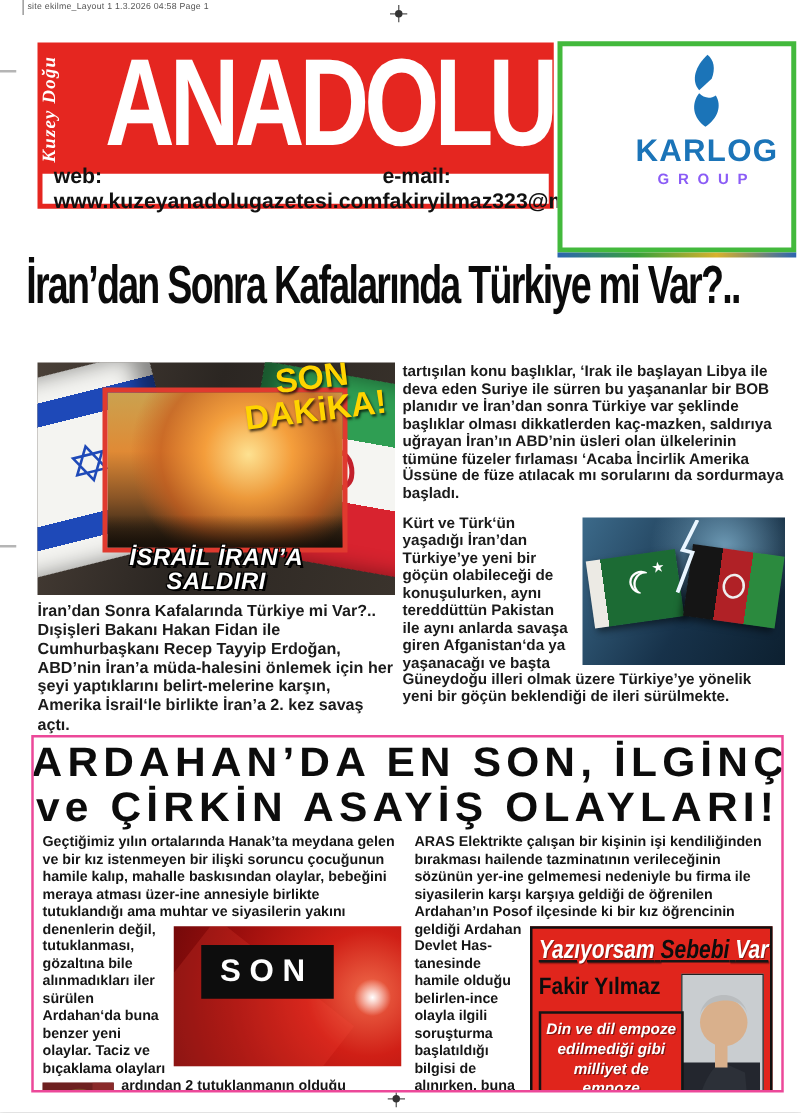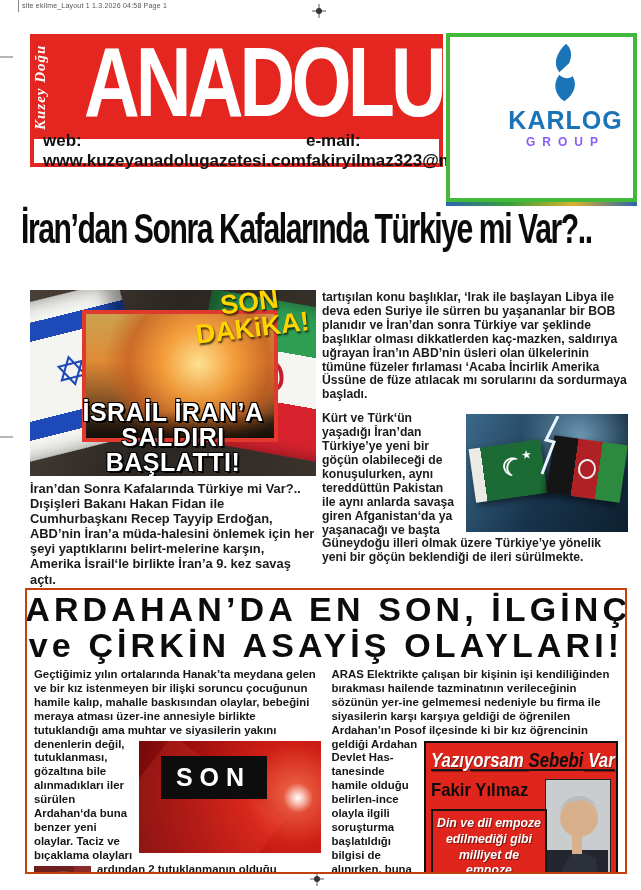--- a/index.html
+++ b/index.html
@@ -63,40 +63,40 @@
   .explosion{position:absolute;left:52px;top:20px;width:196px;height:132px;border:4px solid #e03a2f;box-sizing:border-box;
           background:
             radial-gradient(circle at 60% 40%,rgba(255,230,150,.95) 0%,rgba(247,160,60,.9) 26%,rgba(198,95,32,.75) 52%,rgba(0,0,0,0) 70%),
             linear-gradient(#caa24f 0%,#e08a35 38%,#8a5526 68%,#402c18 88%,#2b1d10 100%);}
   .explosion:after{content:"";position:absolute;left:0;bottom:0;width:100%;height:26px;
           background:linear-gradient(0deg,rgba(20,14,8,.9),rgba(20,14,8,0));}
   .breaking{position:absolute;right:2px;top:0;width:126px;text-align:center;transform:rotate(-7deg);
           color:#ffd400;font-weight:bold;font-size:27px;line-height:.95;
           text-shadow:1px 2px 2px rgba(0,0,0,.7);}
   .photo-cap{position:absolute;left:0;bottom:1px;width:100%;text-align:center;color:#fff;font-weight:bold;
-          font-size:25px;line-height:1.0;letter-spacing:.5px;
-          text-shadow:2px 2px 0 #000,-1px -1px 0 #000,1px -1px 0 #000,-1px 1px 0 #000;}
+          font-size:19px;line-height:1.0;letter-spacing:.5px;
+          text-shadow:2px 2px 0 #000,-1px -1px 0 #000,1px -1px 0 #000,-1px 1px 0 #000;font-style:italic;}
 
   
   .flags-clash{float:right;width:162px;height:118px;margin:2px 0 3px 7px;position:relative;overflow:hidden;
           background:radial-gradient(circle at 70% 20%,#6d9ab5 0%,rgba(0,0,0,0) 40%),
                      linear-gradient(120deg,#3c6a8a 0%,#17324a 55%,#0d2030 100%);}
   .flag-pk{position:absolute;left:6px;top:30px;width:72px;height:54px;transform:rotate(-8deg);
           background:linear-gradient(90deg,#eceae4 0 16%,#1c6b34 16% 100%);
           box-shadow:2px 3px 6px rgba(0,0,0,.5);color:#fff;}
   .flag-pk .cres{position:absolute;left:30px;top:10px;font-size:24px;transform:rotate(25deg);}
   .flag-pk .st{position:absolute;left:52px;top:8px;font-size:10px;}
   .flag-af{position:absolute;right:4px;top:26px;width:74px;height:58px;transform:rotate(8deg);
           background:linear-gradient(90deg,#151515 0 33%,#b02126 33% 66%,#2b8a3e 66% 100%);
           box-shadow:-2px 3px 6px rgba(0,0,0,.5);display:flex;align-items:center;justify-content:center;}
   .flag-af .emb{width:14px;height:16px;border:2px solid #eee;border-radius:50%;}
   .bolt{position:absolute;left:70px;top:2px;}
 
   
-  .ardahan{position:absolute;left:25px;top:588px;width:602px;height:286px;border:2px solid #c2410c;
+  .ardahan{position:absolute;left:25px;top:588px;width:602px;height:286px;border:2px solid #ec4899;
           box-sizing:border-box;background:#fff;padding:2px 7px;overflow:hidden;}
   .ard-h{display:block;text-align:center;font-weight:bold;color:#0c0c0c;font-size:33px;line-height:36px;
           letter-spacing:4px;transform:scaleX(1.03);transform-origin:center;white-space:nowrap;}
   .ard-cols{display:flex;gap:11px;margin-top:4px;}
   .ard-col{width:50%;font-size:11.4px;line-height:1.22;font-weight:bold;color:#161616;}
 
   
   .sondak{float:right;width:182px;height:112px;margin:3px 0 2px 6px;position:relative;overflow:hidden;
           background:radial-gradient(circle at 86% 48%,#ef6a4a 0%,#d01f16 30%,#9c0f0d 68%,#74090a 100%);}
   .sondak:before{content:"";position:absolute;left:-30px;top:20px;width:140px;height:160px;
@@ -184,24 +184,23 @@
           <span class="emblem"></span>
         </div>
       <div class="explosion"></div>
       <div class="breaking">
         <div>SON</div>
         <div>DAKiKA!</div>
       </div>
       <div class="photo-cap">
         <div>İSRAİL İRAN’A</div>
         <div>SALDIRI</div>
-        <div>BAŞLATTI!</div>
       </div>
     </div>
-    <p class="bodytext">İran’dan Sonra Kafalarında Türkiye mi Var?.. Dışişleri Bakanı Hakan Fidan ile Cumhurbaşkanı Recep Tayyip Erdoğan, ABD’nin İran’a müda-halesini önlemek için her şeyi yaptıklarını belirt-melerine karşın, Amerika İsrail‘le birlikte İran’a 9. kez savaş açtı.</p>
+    <p class="bodytext">İran’dan Sonra Kafalarında Türkiye mi Var?.. Dışişleri Bakanı Hakan Fidan ile Cumhurbaşkanı Recep Tayyip Erdoğan, ABD’nin İran’a müda-halesini önlemek için her şeyi yaptıklarını belirt-melerine karşın, Amerika İsrail‘le birlikte İran’a 2. kez savaş açtı.</p>
     <p class="bodytext">Füzelerin havada uçtuğu ve yere düşmeden imha edilmeye çalışıldığı bu saatlerde en çok</p>
   </div>
 
   <div class="lead-right">
     <p class="bodytext">tartışılan konu başlıklar, ‘Irak ile başlayan Libya ile deva eden Suriye ile sürren bu yaşananlar bir BOB planıdır ve İran’dan sonra Türkiye var şeklinde başlıklar olması dikkatlerden kaç-mazken, saldırıya uğrayan İran’ın ABD’nin üsleri olan ülkelerinin tümüne füzeler fırlaması ‘Acaba İncirlik Amerika Üssüne de füze atılacak mı sorularını da sordurmaya başladı.</p>
     <p class="bodytext">
       <span class="flags-clash">
         <span class="flag-pk">
           <span class="cres">☾</span>
           <span class="st">★</span>

